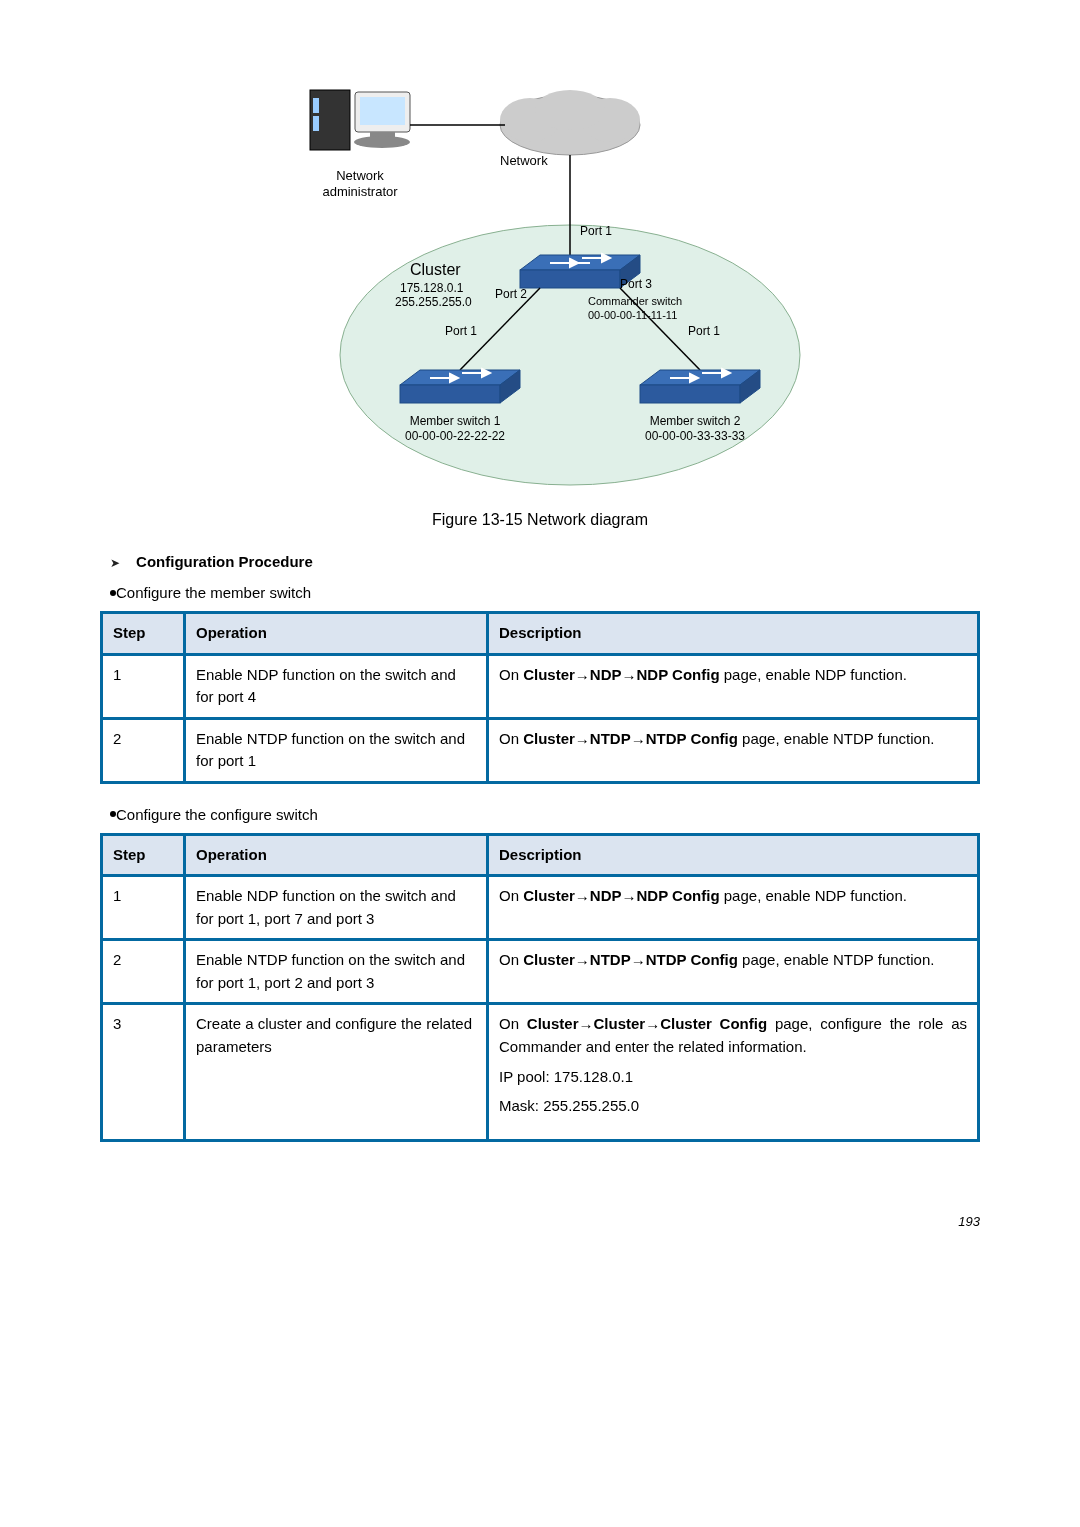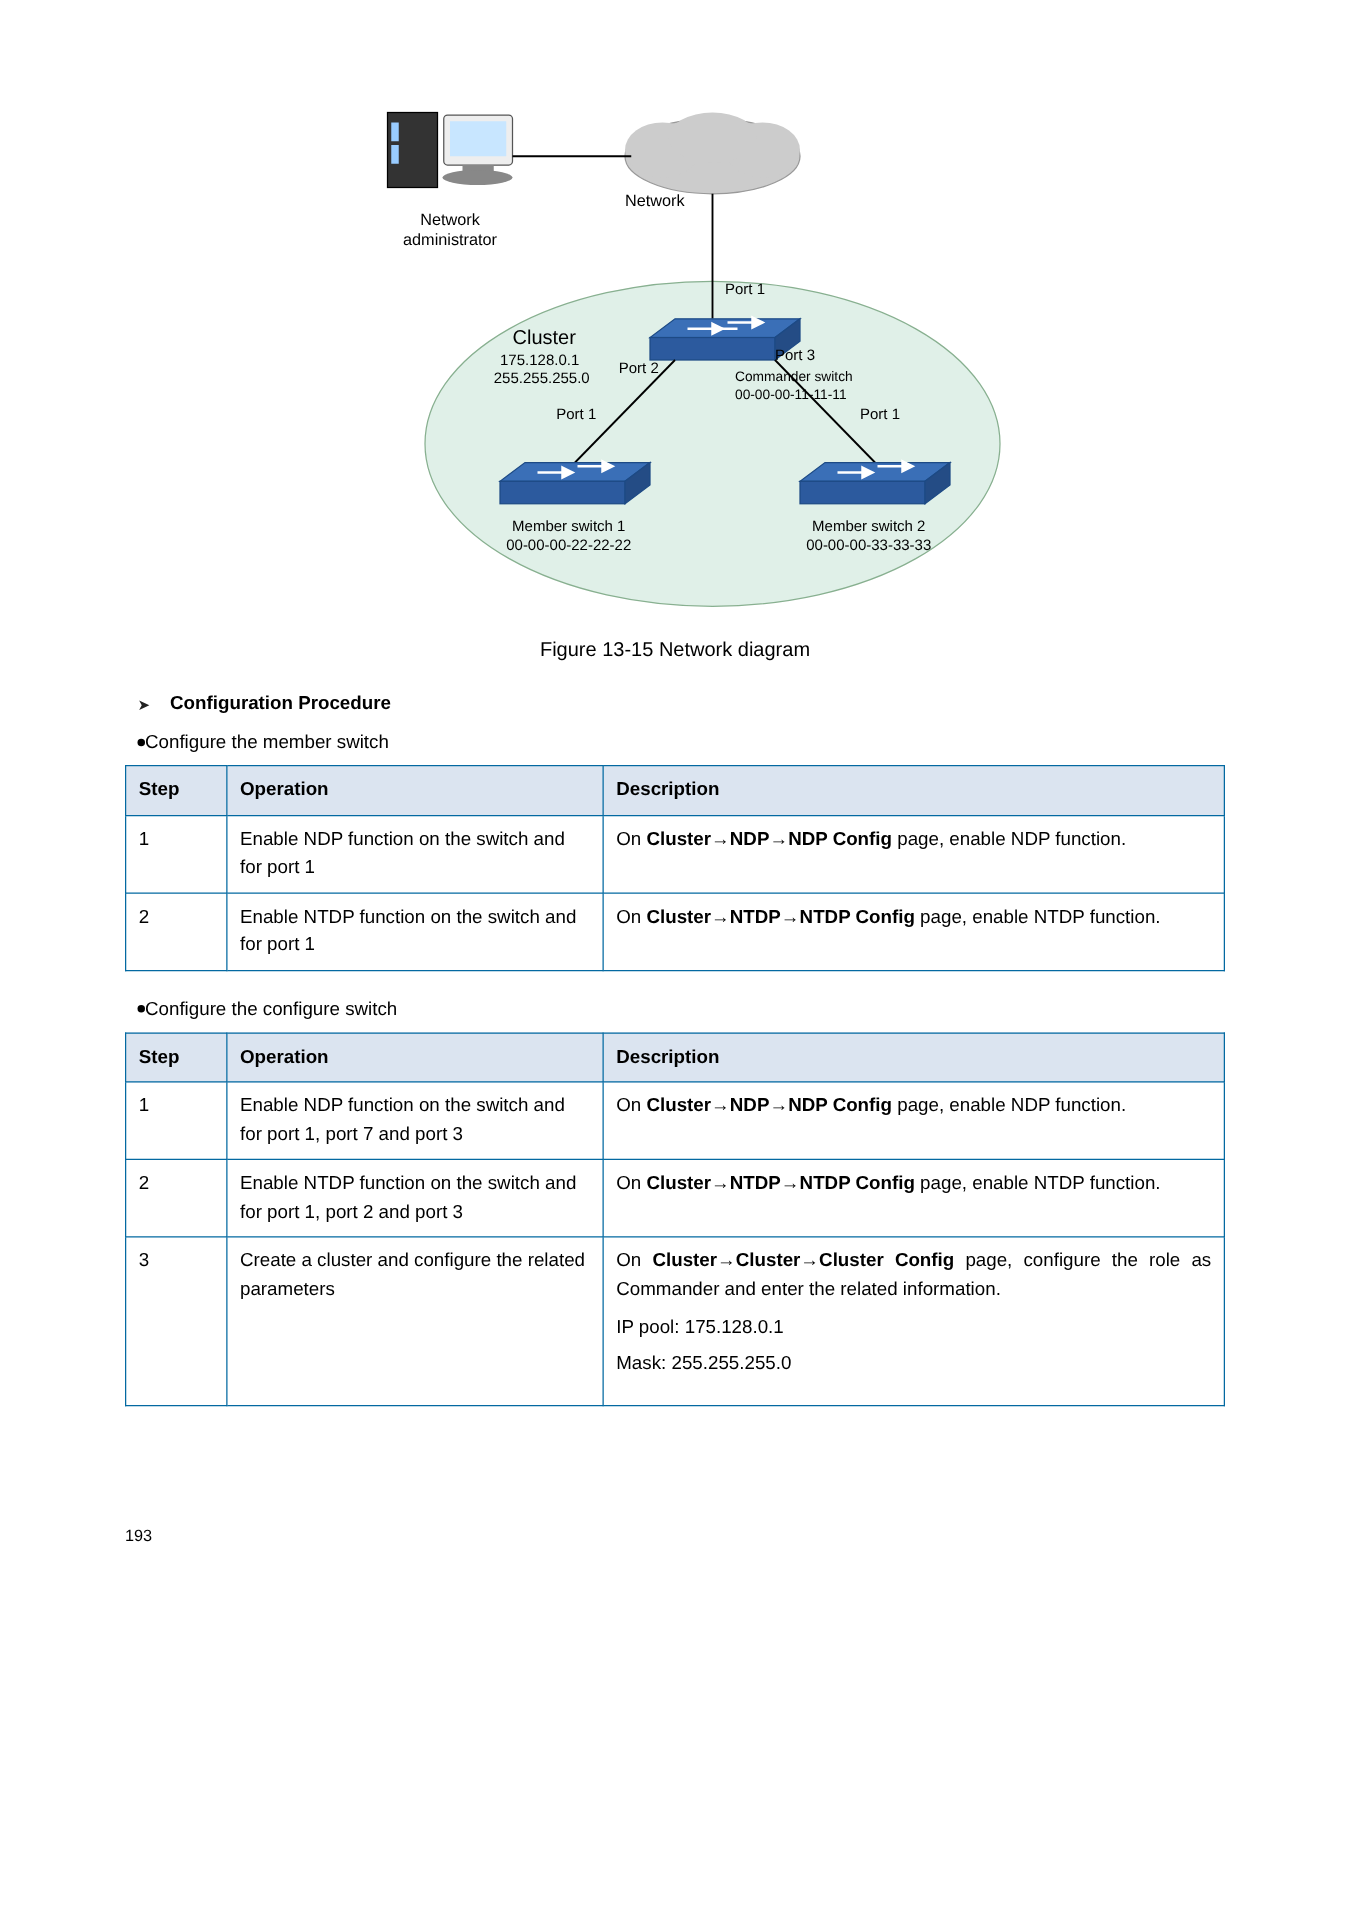--- a/index.html
+++ b/index.html
@@ -46,38 +46,39 @@
   .dot {
     width: 6px; height: 6px; background:#000; border-radius:50%;
     flex-shrink:0;
   }
   table.proc {
     width: 100%;
     border-collapse: collapse;
     margin-bottom: 22px;
   }
   table.proc th, table.proc td {
-    border: 1px solid #0369a1;
+    border: 3px solid #0369a1;
     padding: 8px 10px;
     vertical-align: top;
     text-align: left;
     font-size: 15px;
     line-height: 1.5;
   }
   table.proc th {
     background: #dbe4f0;
     font-weight: bold;
   }
   .col-step { width: 60px; }
   .col-op   { width: 280px; }
   .justify  { text-align: justify; }
   .pagenum {
-    text-align: left;
+    text-align: right;
     font-size: 13px;
-    margin-top: 96px;
+    margin-top: 72px;
+    font-style: italic;
   }
   
   .lbl { font-family: Arial, sans-serif; fill:#000; }
 </style>
 </head>
 <body>
 
 <div class="page">
 
   <div class="diagram-wrap">
@@ -180,21 +181,21 @@
 
   <table class="proc">
     <tbody>
         <tr>
       <th class="col-step">Step</th>
       <th class="col-op">Operation</th>
       <th>Description</th>
     </tr>
     <tr>
       <td>1</td>
-      <td class="justify">Enable NDP function on the switch and for port 1</td>
+      <td class="justify">Enable NDP function on the switch and for port 4</td>
       <td class="justify">
         <span>On </span><b>Cluster→NDP→NDP Config</b><span> page, enable NDP function.</span>
       </td>
     </tr>
     <tr>
       <td>2</td>
       <td class="justify">Enable NTDP function on the switch and for port 1</td>
       <td class="justify">
         <span>On </span><b>Cluster→NTDP→NTDP Config</b><span> page, enable NTDP function.</span>
       </td>

